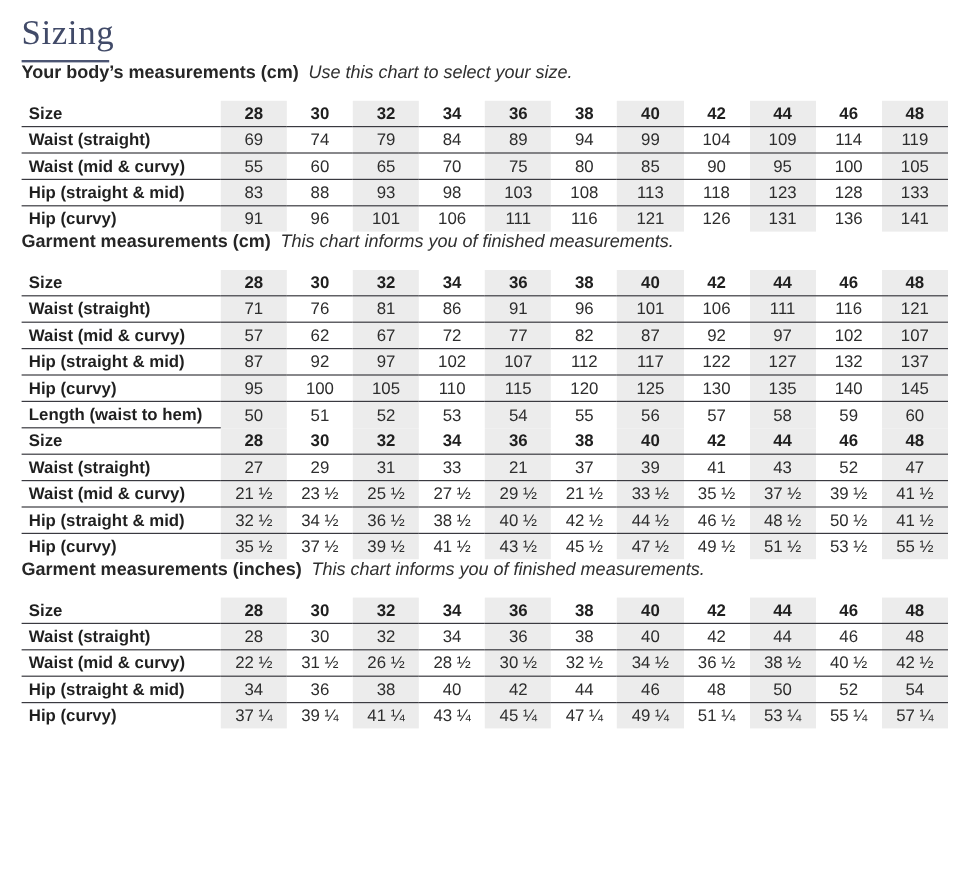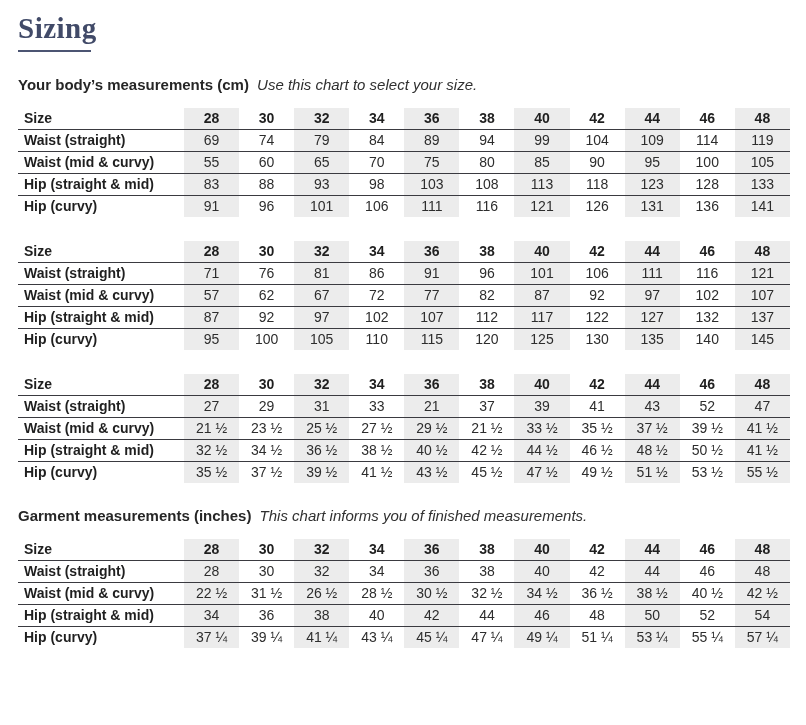--- a/index.html
+++ b/index.html
@@ -13,32 +13,32 @@
     width: 806px;
     height: 725px;
     box-sizing: border-box;
     padding: 12px 16px 20px 18px;
     overflow: hidden;
     background: #ffffff;
   }
   h1.page-title {
     font-family: "Liberation Serif", "DejaVu Serif", serif;
     font-size: 29px;
-    font-weight: 700;
+    font-weight: 400;
     letter-spacing: 0.5px;
     color: #414a68;
     margin: 0;
     line-height: 1.15;
   }
   .title-rule {
     width: 73px;
     border-top: 2px solid #4c5573;
     margin-top: 5px;
   }
-  section.size-section { margin-top: 24px; }
+  section.size-section { }
   .sec-head {
     margin: 0 0 14px 0;
     font-size: 15px;
     line-height: 1.2;
     color: #262626;
   }
   .sec-head .bold { font-weight: 700; }
   .sec-head .ital { font-style: italic; margin-left: 4px; color: #303030; }
 
   table.size-table {
@@ -154,20 +154,24 @@
             <td>126</td>
             <td>131</td>
             <td>136</td>
             <td>141</td>
           </tr>
         </tbody>
       </table>
   </section>
 
   <section class="size-section">
+    <p class="sec-head">
+      <span class="bold">Garment measurements (cm)</span>
+      <span class="ital">This chart informs you of finished measurements.</span>
+    </p>
     <table class="size-table">
         <thead>
           <tr>
             <th class="lbl">Size</th>
             <th>28</th>
             <th>30</th>
             <th>32</th>
             <th>34</th>
             <th>36</th>
             <th>38</th>
@@ -228,20 +232,34 @@
             <td>105</td>
             <td>110</td>
             <td>115</td>
             <td>120</td>
             <td>125</td>
             <td>130</td>
             <td>135</td>
             <td>140</td>
             <td>145</td>
           </tr>
+          <tr>
+            <th class="lbl lbl-underline">Length (waist to hem)</th>
+            <td>50</td>
+            <td>51</td>
+            <td>52</td>
+            <td>53</td>
+            <td>54</td>
+            <td>55</td>
+            <td>56</td>
+            <td>57</td>
+            <td>58</td>
+            <td>59</td>
+            <td>60</td>
+          </tr>
         </tbody>
       </table>
   </section>
 
   <section class="size-section">
     <table class="size-table">
         <thead>
           <tr>
             <th class="lbl">Size</th>
             <th>28</th>

